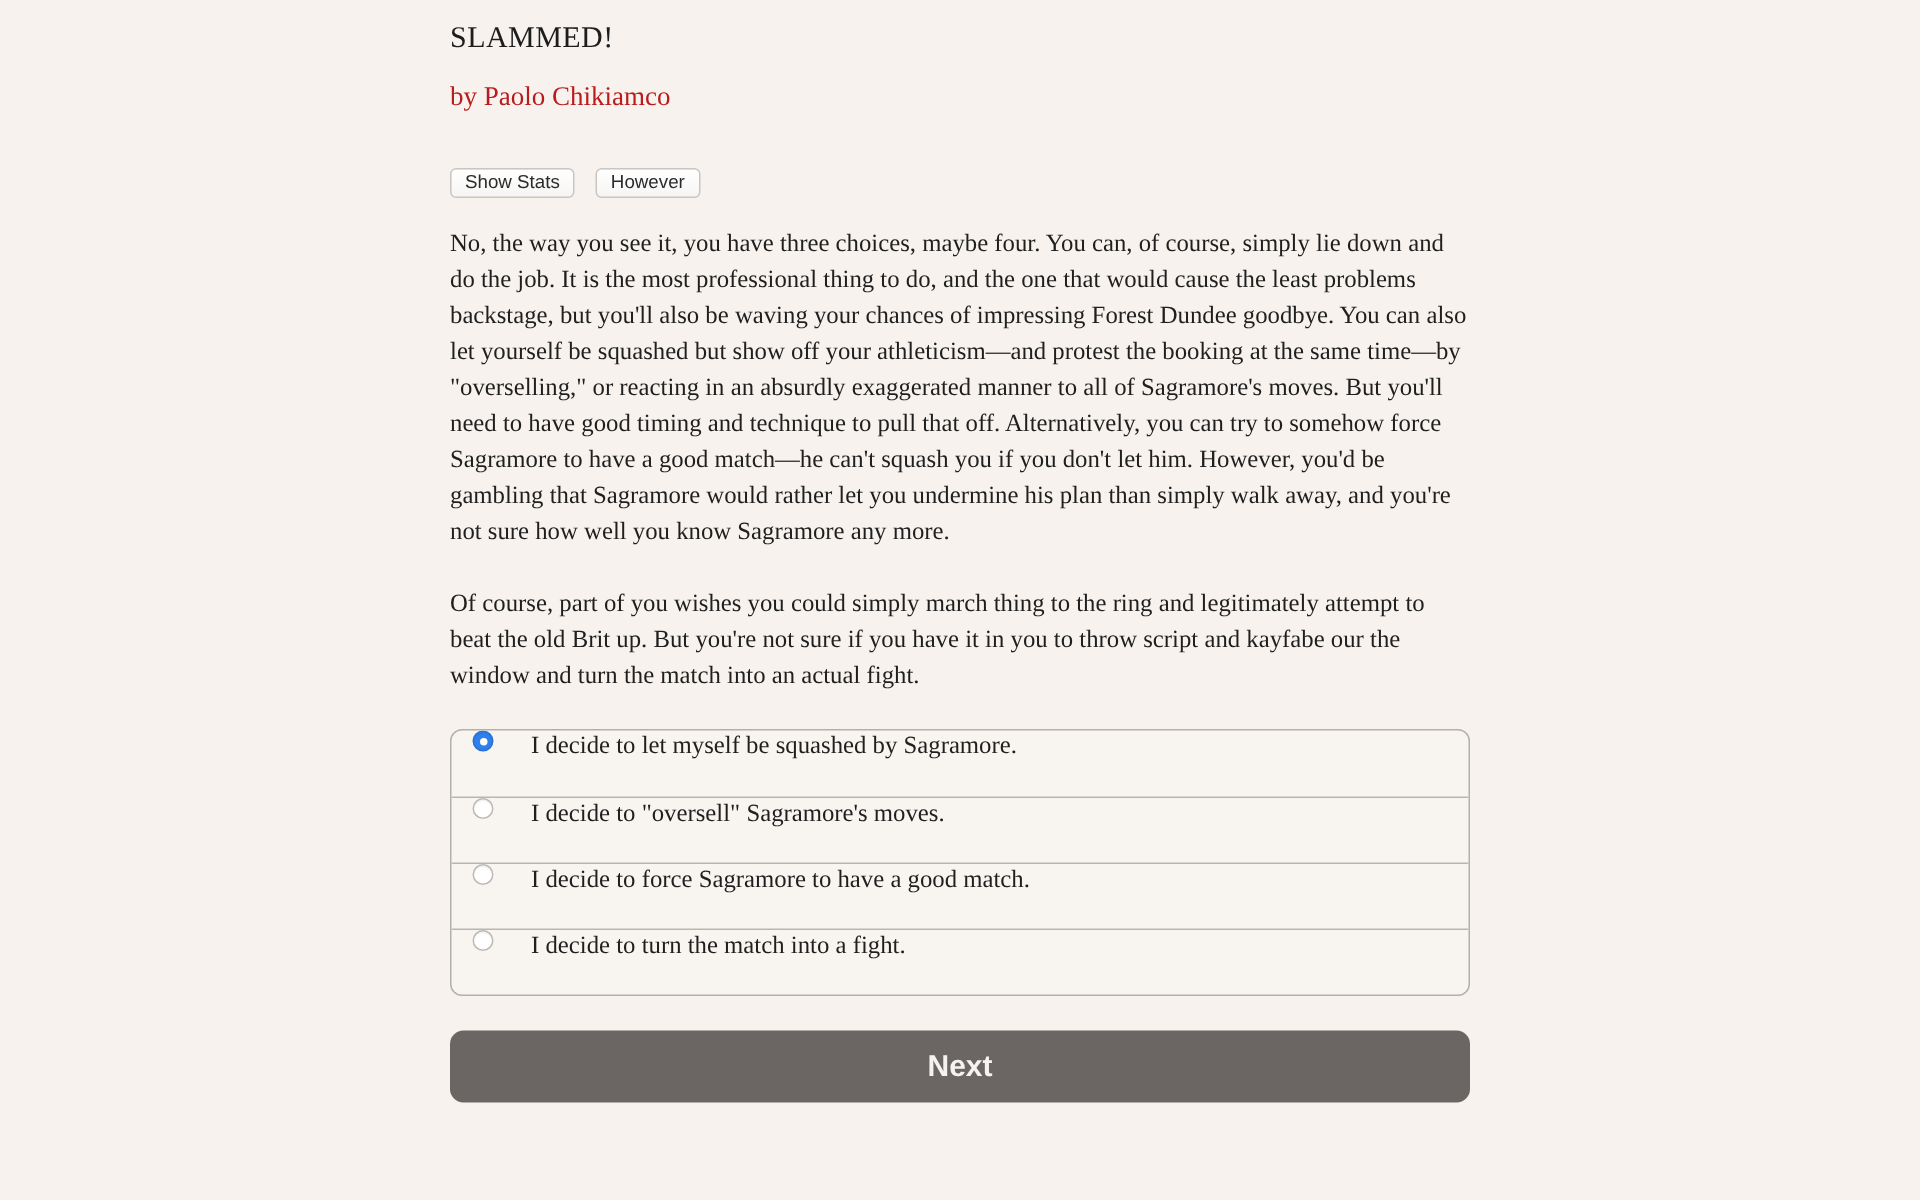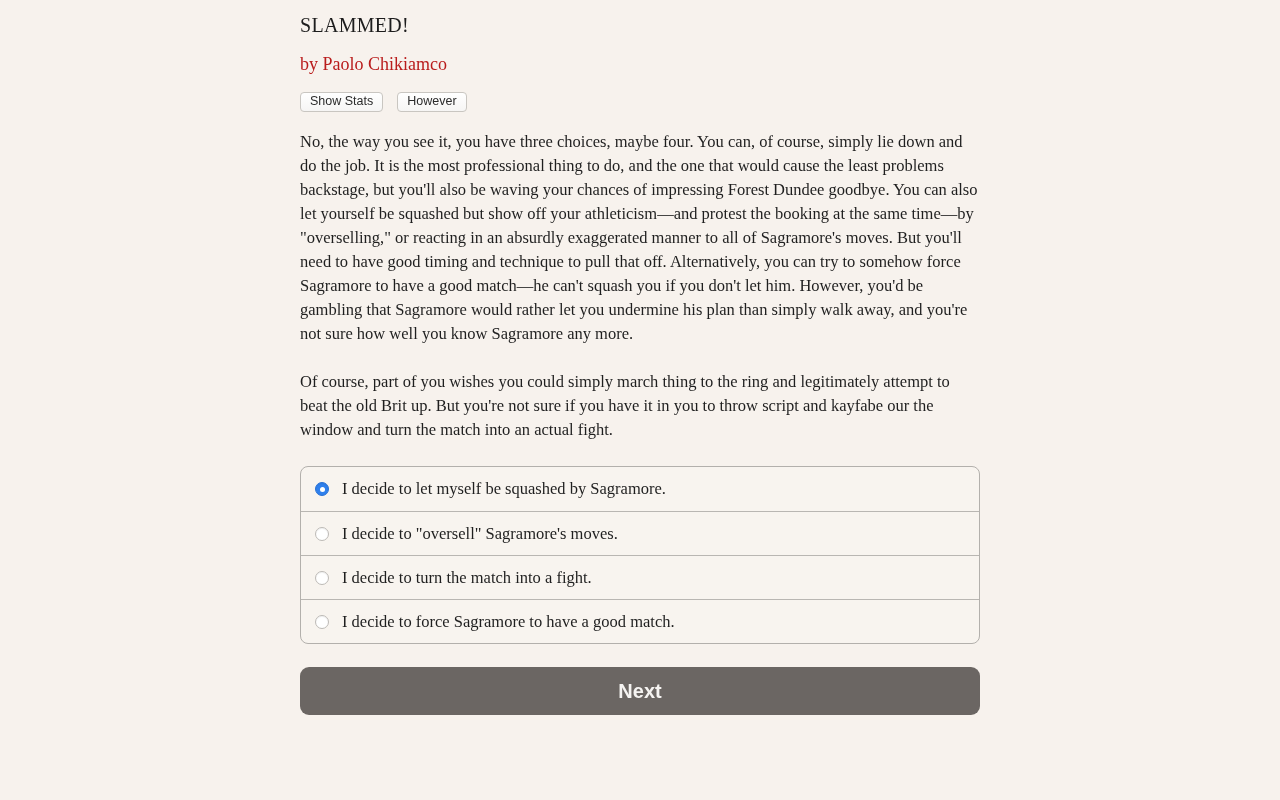--- a/index.html
+++ b/index.html
@@ -36,42 +36,43 @@
     font-family: "Liberation Sans", "DejaVu Sans", sans-serif;
     font-size: 12.5px;
     color: #2b2b2b;
     background: linear-gradient(#ffffff, #f6f5f4);
     border: 1px solid #c9c6c1;
     border-radius: 4px;
     padding: 2px 9px 3px 9px;
     height: 20px;
     line-height: 13px;
     cursor: pointer;
+    margin-top: 20px;
   }
   p.story {
     font-size: 16.5px;
     line-height: 24px;
     margin-top: 18px;
     margin-bottom: 24px;
     width: 680px;
   }
   p.story + p.story { margin-top: 0; }
   .choices {
     margin-top: 23px;
     border: 1px solid #b3b0ac;
     border-radius: 8px;
     overflow: hidden;
     background: #f8f4ef;
   }
   .choice-row {
     display: flex;
-    align-items: center;
     padding: 0 14px;
     height: 44px;
     cursor: pointer;
+    gap: 12px;
   }
   .choice-row + .choice-row { border-top: 1px solid #b9b6b2; }
   .radio {
     width: 14px;
     height: 14px;
     border-radius: 50%;
     background: #ffffff;
     border: 1px solid #bdbab6;
     box-shadow: inset 0 1px 1px rgba(0,0,0,0.06);
     flex: 0 0 14px;
@@ -132,23 +133,23 @@
     <div class="choice-row">
       <span class="radio checked"></span>
       <span class="choice-label">I decide to let myself be squashed by Sagramore.</span>
     </div>
     <div class="choice-row">
       <span class="radio"></span>
       <span class="choice-label">I decide to "oversell" Sagramore's moves.</span>
     </div>
     <div class="choice-row">
       <span class="radio"></span>
-      <span class="choice-label">I decide to turn the match into a fight.</span>
+      <span class="choice-label">I decide to force Sagramore to have a good match.</span>
     </div>
     <div class="choice-row">
       <span class="radio"></span>
-      <span class="choice-label">I decide to force Sagramore to have a good match.</span>
+      <span class="choice-label">I decide to turn the match into a fight.</span>
     </div>
   </div>
 
   <div class="next-button">Next</div>
 
 </div>
 
 </body></html>

